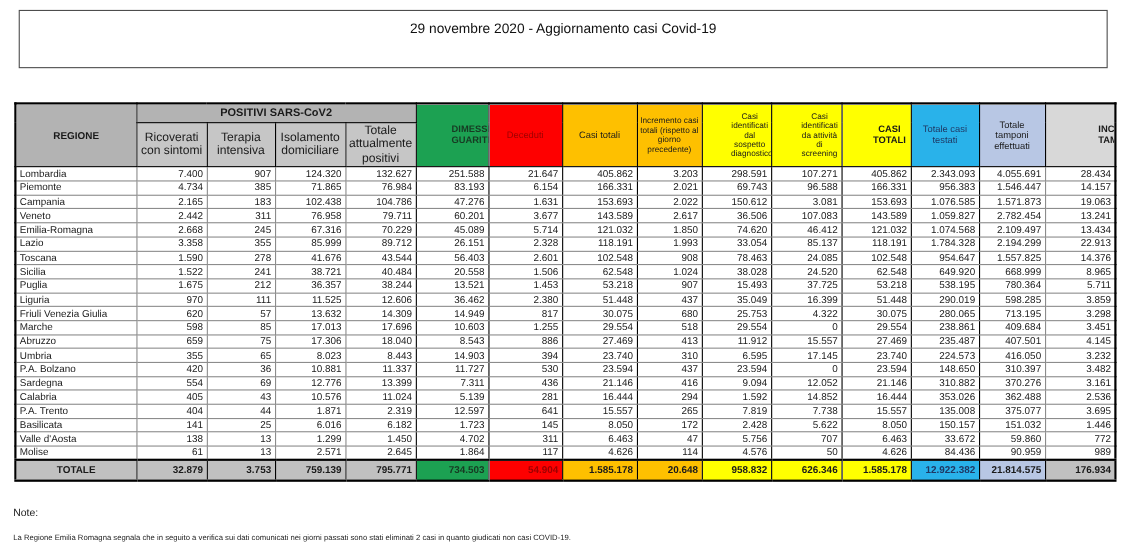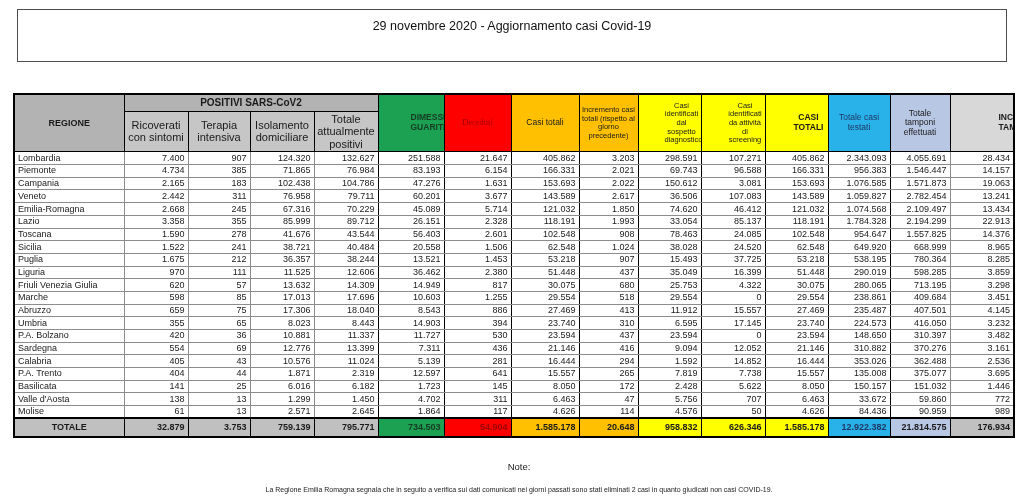--- a/index.html
+++ b/index.html
@@ -19,21 +19,21 @@
   
   table.covid{ position:absolute; left:13px; top:93px; width:1000px;
     border-collapse:collapse; table-layout:fixed; border:2px solid #000; }
   th,td{ border:1px solid #8c8c8c; overflow:hidden; }
   thead th{ border:1px solid #000; font-weight:bold; text-align:center;
     vertical-align:middle; font-size:8.5px; line-height:1.15; padding:1px 2px; }
   .th-group{ height:17px; font-size:10px; background:var(--c-gray);text-align:center; }
   .th-regione{ background:var(--c-gray); font-size:9px;margin-top:19px; }
   .sub{ background:var(--c-subgray); font-weight:normal; height:28px; font-size:11px; }
   .h-green{ background:var(--c-green); color:var(--c-darkgreen);padding-left:32px; }
-  .h-red{ background:var(--c-red); color:var(--c-darkred); font-weight:normal;font-family:Liberation Serif, serif; }
+  .h-red{ background:var(--c-red); color:var(--c-darkred); font-weight:normal; }
   .h-orange{ background:var(--c-orange); font-weight:normal; }
   .h-orange.small{ font-size:7.5px; }
   .h-yellow{ background:var(--c-yellow); font-weight:normal; font-size:7.5px;padding-left:26px; }
   .h-yellow.bold{ font-weight:bold; font-size:8.5px; }
   .h-cyan{ background:var(--c-cyan); color:var(--c-navy); font-weight:normal; }
   .h-peri{ background:var(--c-peri); font-weight:normal; }
   .h-lgray{ background:var(--c-lgray); font-weight:bold;padding-left:48px; }
 
   tbody td{ height:12.7px; font-size:9px; line-height:1; padding:0 3px;
     text-align:right; background:#fff; white-space:nowrap; }
@@ -46,21 +46,21 @@
   .t-gray{ background:var(--c-totgray) !important; }
   .t-green{ background:var(--c-green) !important; color:var(--c-darkgreen); }
   .t-red{ background:var(--c-red) !important; color:var(--c-darkred); }
   .t-orange{ background:var(--c-orange) !important; }
   .t-yellow{ background:var(--c-yellow) !important; }
   .t-cyan{ background:var(--c-cyan) !important; color:var(--c-navy); }
   .t-peri{ background:var(--c-peri) !important; }
   .t-lgray{ background:var(--c-totgray) !important; }
 
   
-  .notes{ position:absolute; left:24px; top:461px; width:990px;text-align:center; }
+  .notes{ position:absolute; left:12px; top:461px; width:990px; }
   .note-title{ font-size:9.5px; color:#222; }
   .note-text{ font-size:7px; color:#222; margin-top:14px; }
 </style>
 </head>
 <body>
 
 <div class="page">
 
   <div class="title-box">
     <div class="title-line1">29 novembre 2020 - Aggiornamento casi Covid-19</div>
@@ -251,21 +251,21 @@
           <td>38.244</td>
           <td>13.521</td>
           <td>1.453</td>
           <td>53.218</td>
           <td>907</td>
           <td>15.493</td>
           <td>37.725</td>
           <td>53.218</td>
           <td>538.195</td>
           <td>780.364</td>
-          <td>8.285</td>
+          <td>5.711</td>
         </tr>
         <tr class="data-row">
           <td>Liguria</td>
           <td>970</td>
           <td>111</td>
           <td>11.525</td>
           <td>12.606</td>
           <td>36.462</td>
           <td>2.380</td>
           <td>51.448</td>

